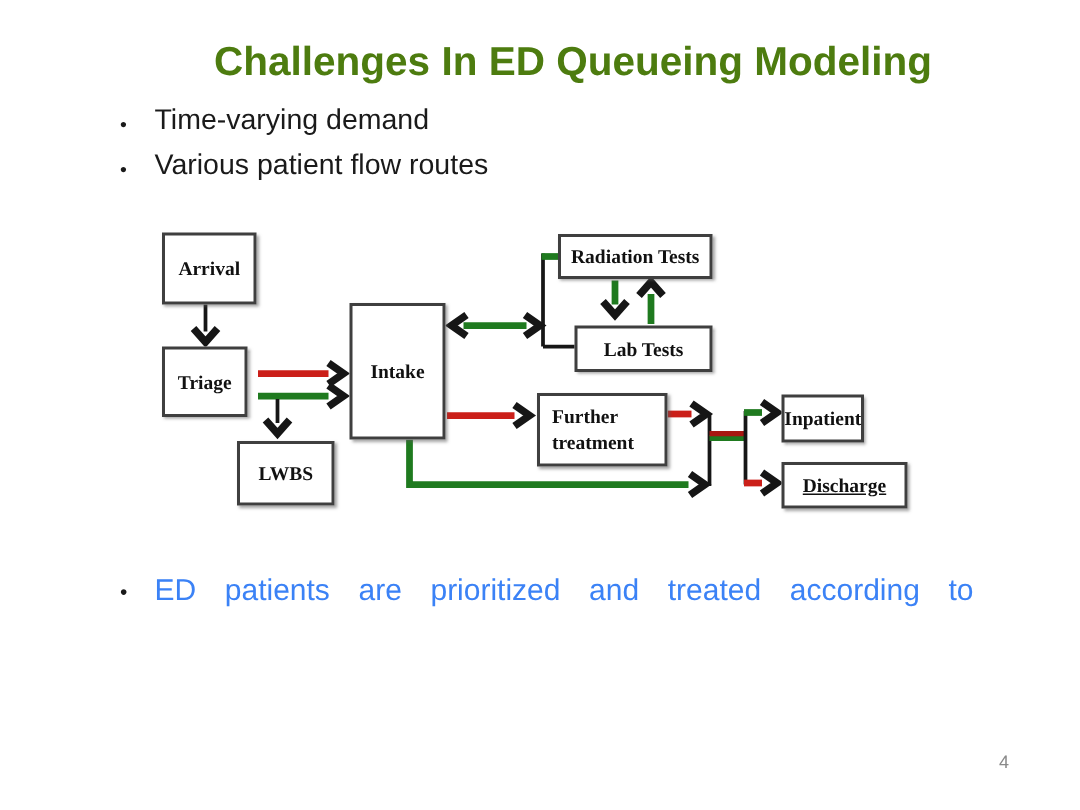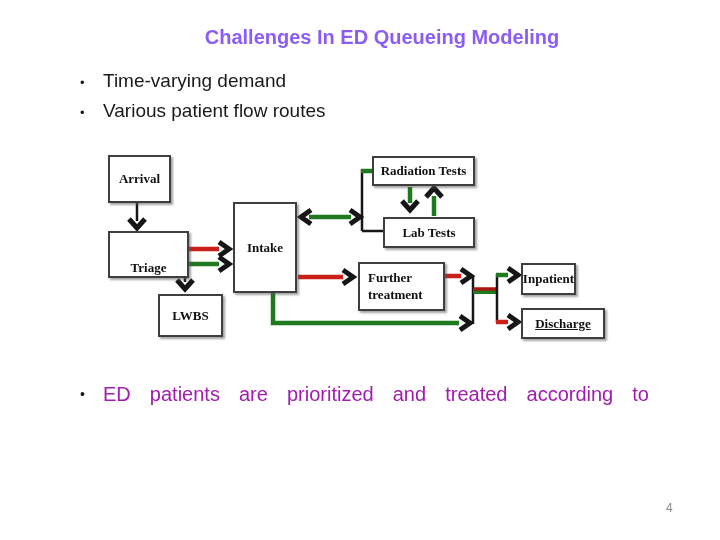--- a/index.html
+++ b/index.html
@@ -7,22 +7,22 @@
     position:relative;
     width:720px;height:540px;
     background:#ffffff;
     overflow:hidden;
     font-family:"Liberation Sans",sans-serif;
     margin:0 auto;
   }
   .title{
     position:absolute;top:26px;left:44px;right:0;
     text-align:center;
-    font-size:20px;font-weight:bold;
-    color:#8b5cf6;
+    font-size:27px;font-weight:bold;
+    color:#4d7c0f;
     letter-spacing:0px;
   }
   .bullets{
     position:absolute;left:80px;top:70px;
     list-style:none;margin:0;padding:0;
   }
   .bullets li{
     display:flex;align-items:flex-start;
     height:30px;
     font-size:19px;color:#1a1a1a;
@@ -46,21 +46,21 @@
   .node.multiline{
     justify-content:flex-start;text-align:left;
     padding-left:8px;white-space:normal;line-height:1.3;
   }
   .bottom-bullet{
     position:absolute;left:80px;top:380px;
     display:flex;align-items:flex-start;
   }
   .bottom-lines{width:546px;}
   .bottom-lines .line{
-    font-size:20px;color:#a21caf;line-height:28px;
+    font-size:20px;color:#3b82f6;line-height:28px;
     text-align:justify;text-align-last:justify;
     word-spacing:2px;
   }
   .bottom-lines .line.last{
     text-align:left;text-align-last:left;
     word-spacing:6px;
   }
   .bottom-bullet .dot{line-height:28px;font-size:14px;}
   .page-number{
     position:absolute;left:666px;top:501px;
@@ -133,21 +133,21 @@
       <line x1="496" y1="275" x2="508" y2="275" stroke-width="4.5" stroke="#1f7a1f"></line>
       <polyline points="508,268 518,275 508,282" fill="none" stroke-width="5" stroke="#161616"></polyline>
 
       <line x1="496" y1="322" x2="508" y2="322" stroke-width="4.5" stroke="#cb1f19"></line>
       <polyline points="508,315 518,322 508,329" fill="none" stroke-width="5" stroke="#161616"></polyline>
     </svg>
 
     <div class="node" style="left:108px;top:155px;width:63px;height:48px;">
       <span>Arrival</span>
     </div>
-    <div class="node" style="left:108px;top:231px;width:81px;height:47px;align-items:flex-end;">
+    <div class="node" style="left:108px;top:231px;width:57px;height:47px;">
       <span>Triage</span>
     </div>
     <div class="node" style="left:158px;top:294px;width:65px;height:43px;">
       <span>LWBS</span>
     </div>
     <div class="node" style="left:372px;top:156px;width:103px;height:30px;">
       <span>Radiation Tests</span>
     </div>
     <div class="node" style="left:233px;top:202px;width:64px;height:91px;">
       <span>Intake</span>

